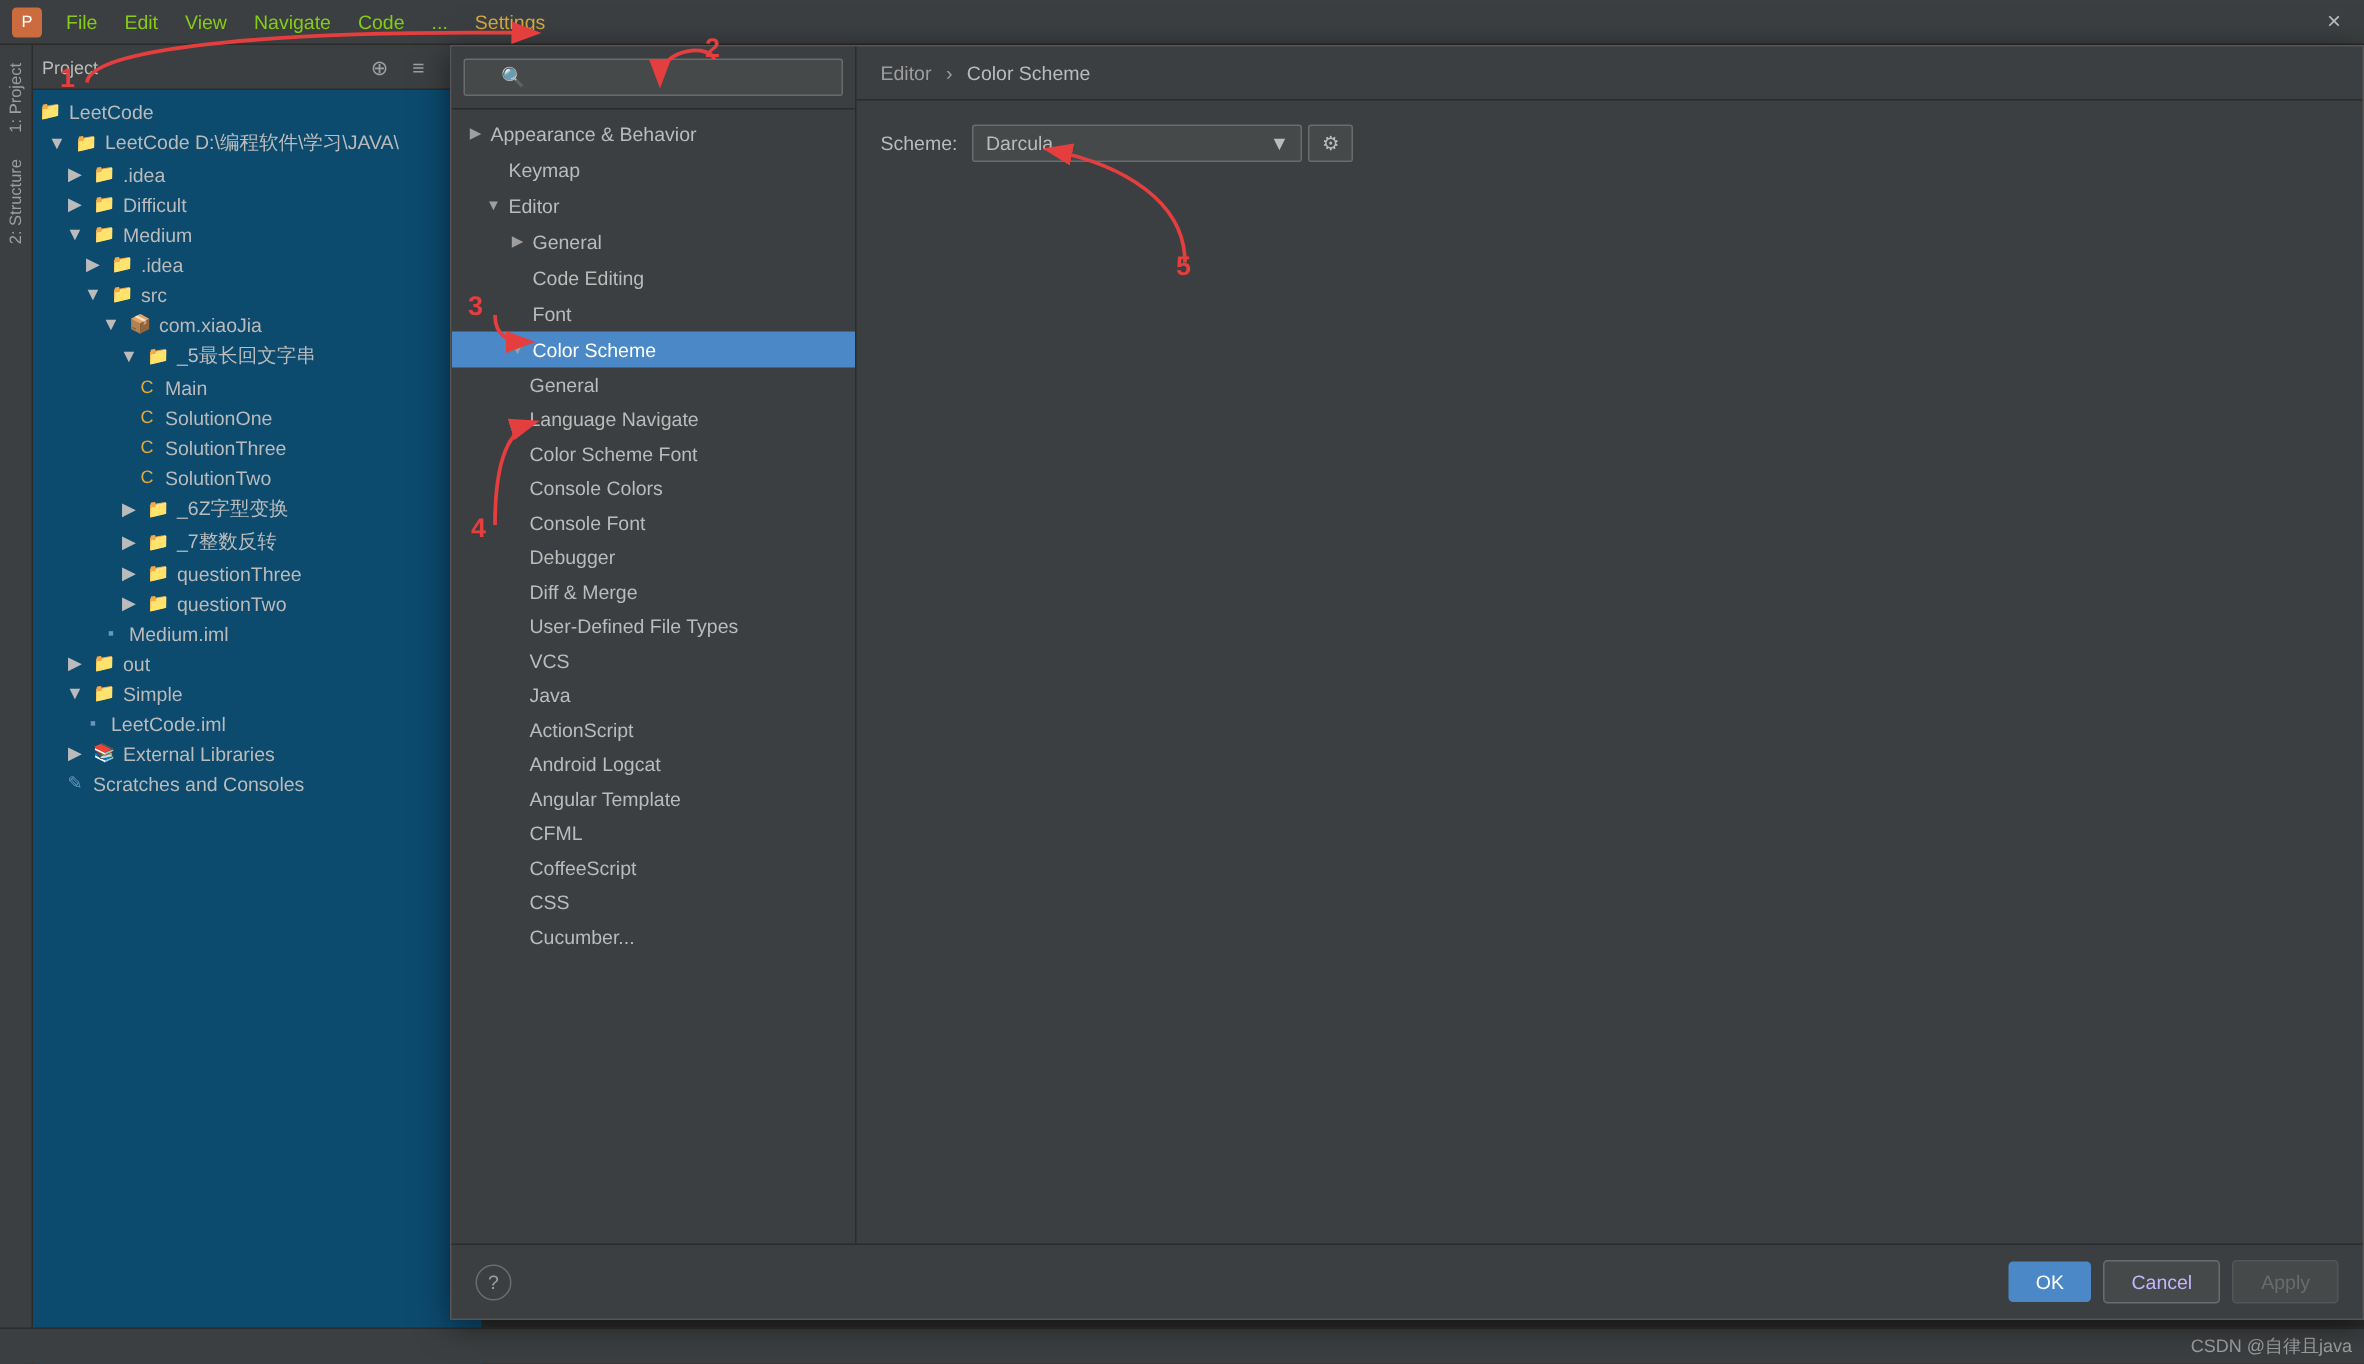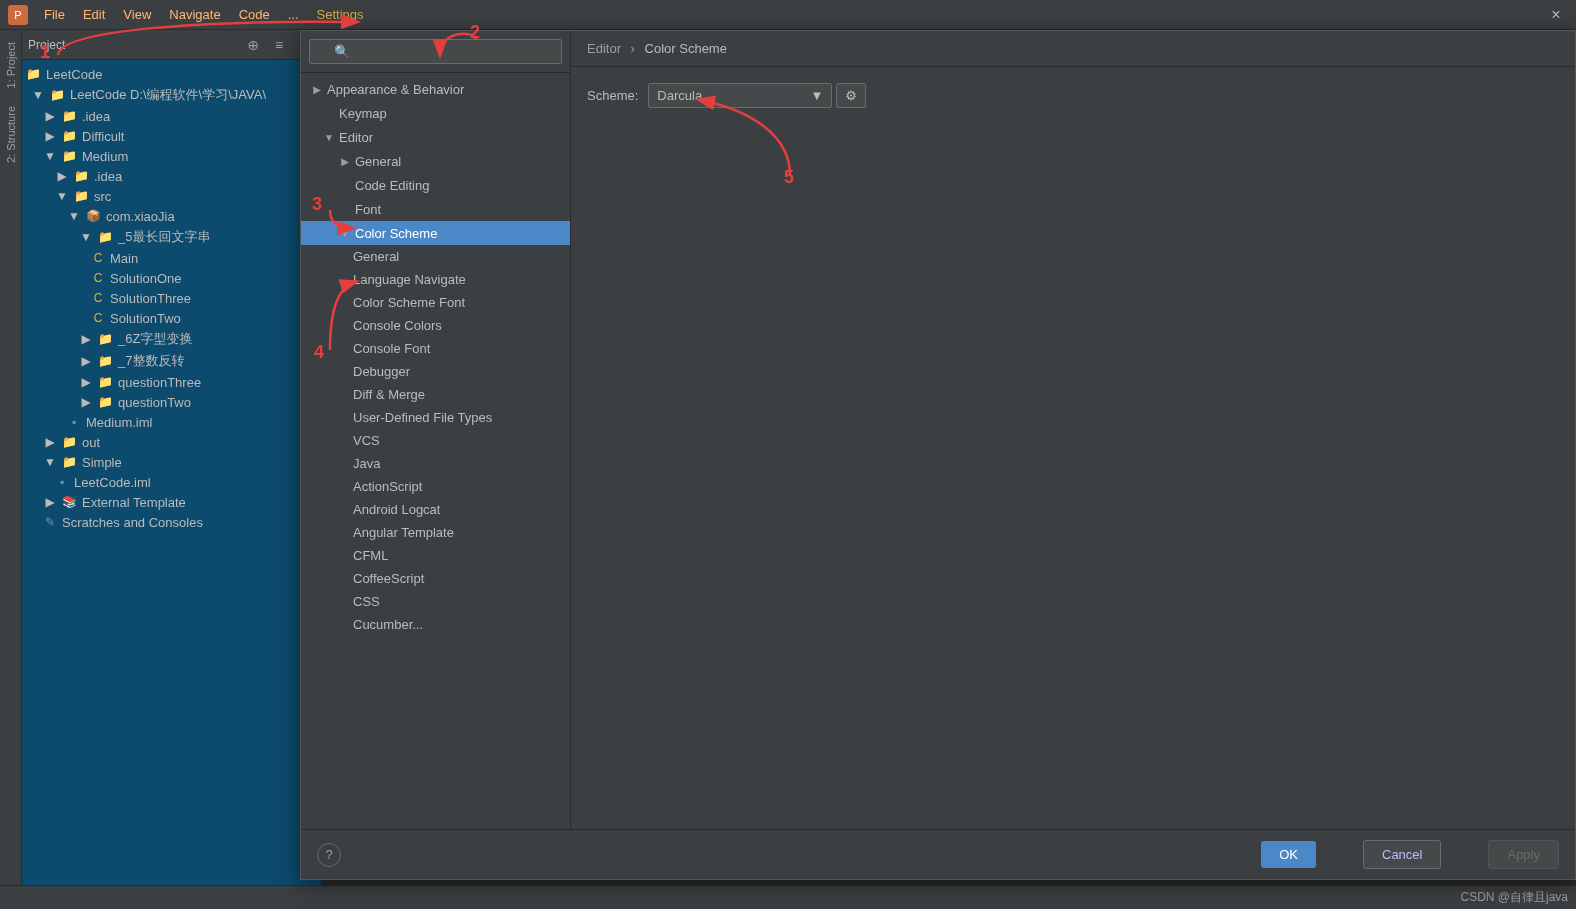--- a/index.html
+++ b/index.html
@@ -24,21 +24,21 @@
       border-bottom: 1px solid #2b2b2b;
       position: relative;
     }
     .title-bar-menu {
       display: flex;
       gap: 2px;
       align-items: center;
     }
     .menu-item {
       padding: 4px 8px;
-      color: #fdba74;
+      color: #84cc16;
       cursor: pointer;
       border-radius: 3px;
       font-size: 13px;
     }
     .title-bar-close {
       position: absolute;
       right: 10px;
       top: 5px;
       width: 20px;
       height: 20px;
@@ -250,21 +250,21 @@
       display: flex;
       align-items: center;
       gap: 4px;
     }
     .dropdown-btn {
       background: #45494a;
       border: 1px solid #6b6b6b;
       color: #bbbbbb;
       padding: 4px 8px;
       font-size: 13px;
-      width: 184px;
+      width: 220px;
       cursor: pointer;
       border-radius: 2px;
       display: flex;
       align-items: flex-start;
       justify-content: space-between;
     }
     .gear-btn {
       background: #45494a;
       border: 1px solid #6b6b6b;
       color: #bbbbbb;
@@ -296,21 +296,20 @@
       color: #9e9e9e;
       cursor: pointer;
       font-size: 13px;
     }
     .btn {
       padding: 6px 18px;
       border: none;
       cursor: pointer;
       font-size: 13px;
       border-radius: 3px;
-      margin-left: 39px;
     }
     .btn-primary {
       background: #4a88c7;
       color: #ffffff;
     }
     .btn-secondary {
       background: #45494a;
       color: #c4b5fd;
       border: 1px solid #6b6b6b;
     }
@@ -475,21 +474,21 @@
         <span class="tree-icon folder-icon">📁</span>
         <span>Simple</span>
       </div>
       <div class="tree-item indent-3">
         <span class="tree-icon" style="color:#6897bb;">▪</span>
         <span>LeetCode.iml</span>
       </div>
       <div class="tree-item indent-2">
         <span class="tree-icon">▶</span>
         <span class="tree-icon">📚</span>
-        <span>External Template</span>
+        <span>External Libraries</span>
       </div>
       <div class="tree-item indent-2">
         <span class="tree-icon" style="color:#6897bb;">✎</span>
         <span>Scratches and Consoles</span>
       </div>
     </div>
   </div>
 
   <div style="flex:1;background:#2b2b2b;position:relative;">
     <div style="padding:10px;color:#9e9e9e;font-size:13px;display:flex;justify-content:flex-end;">

